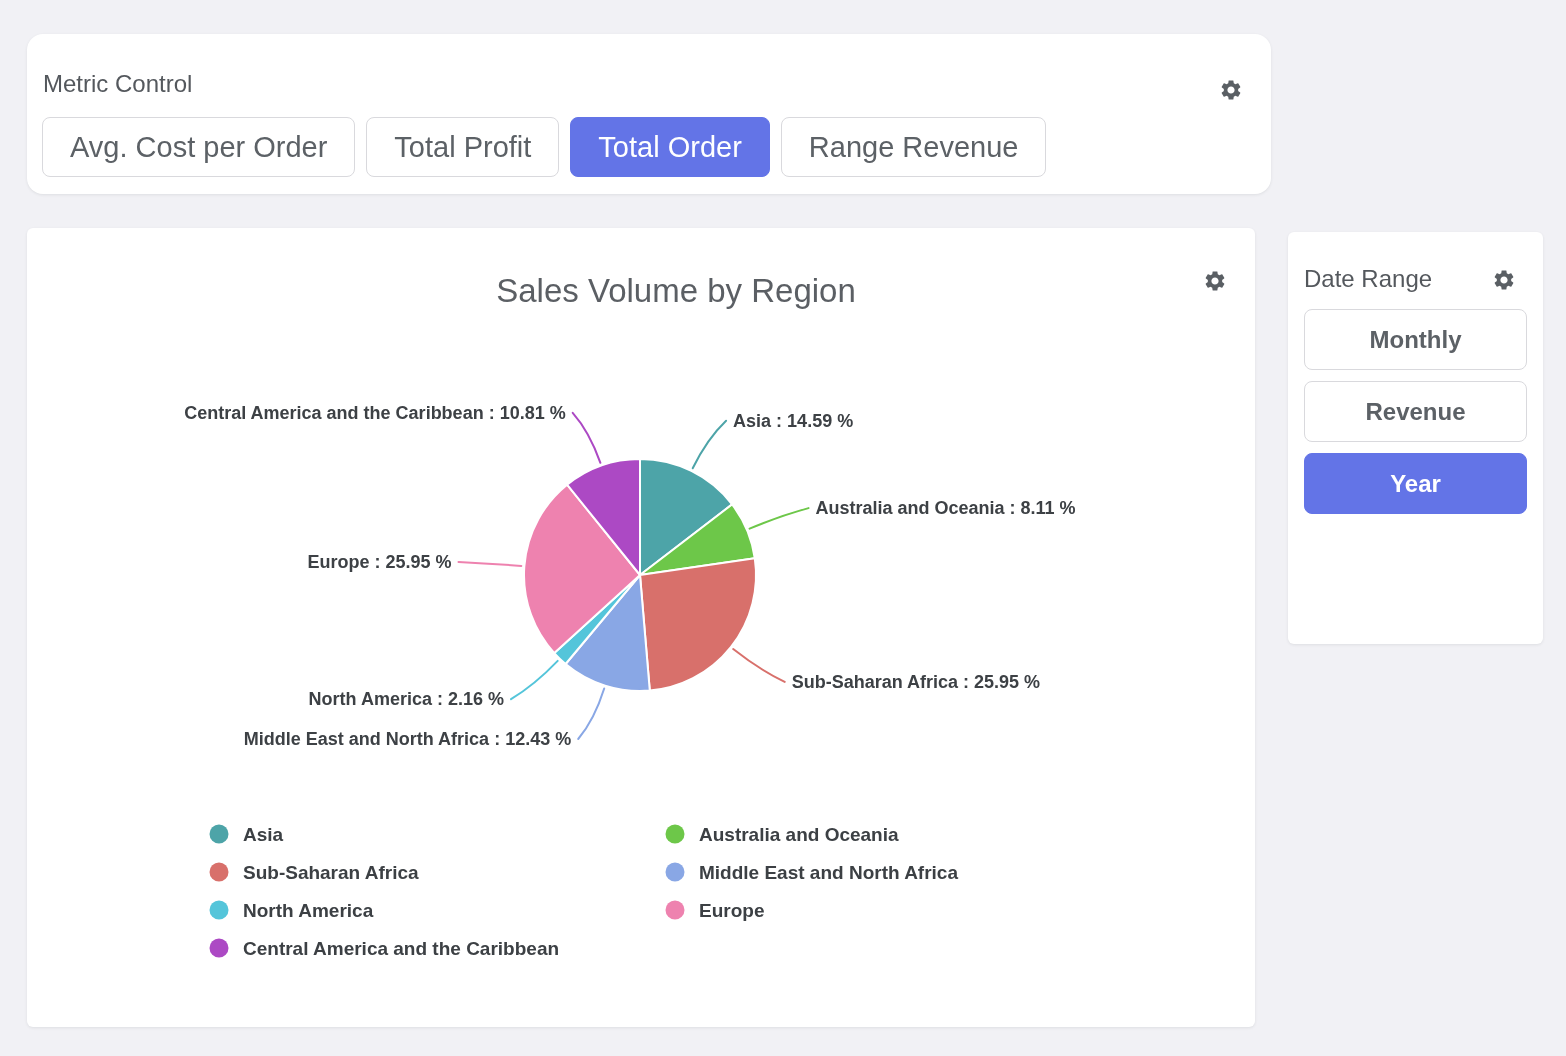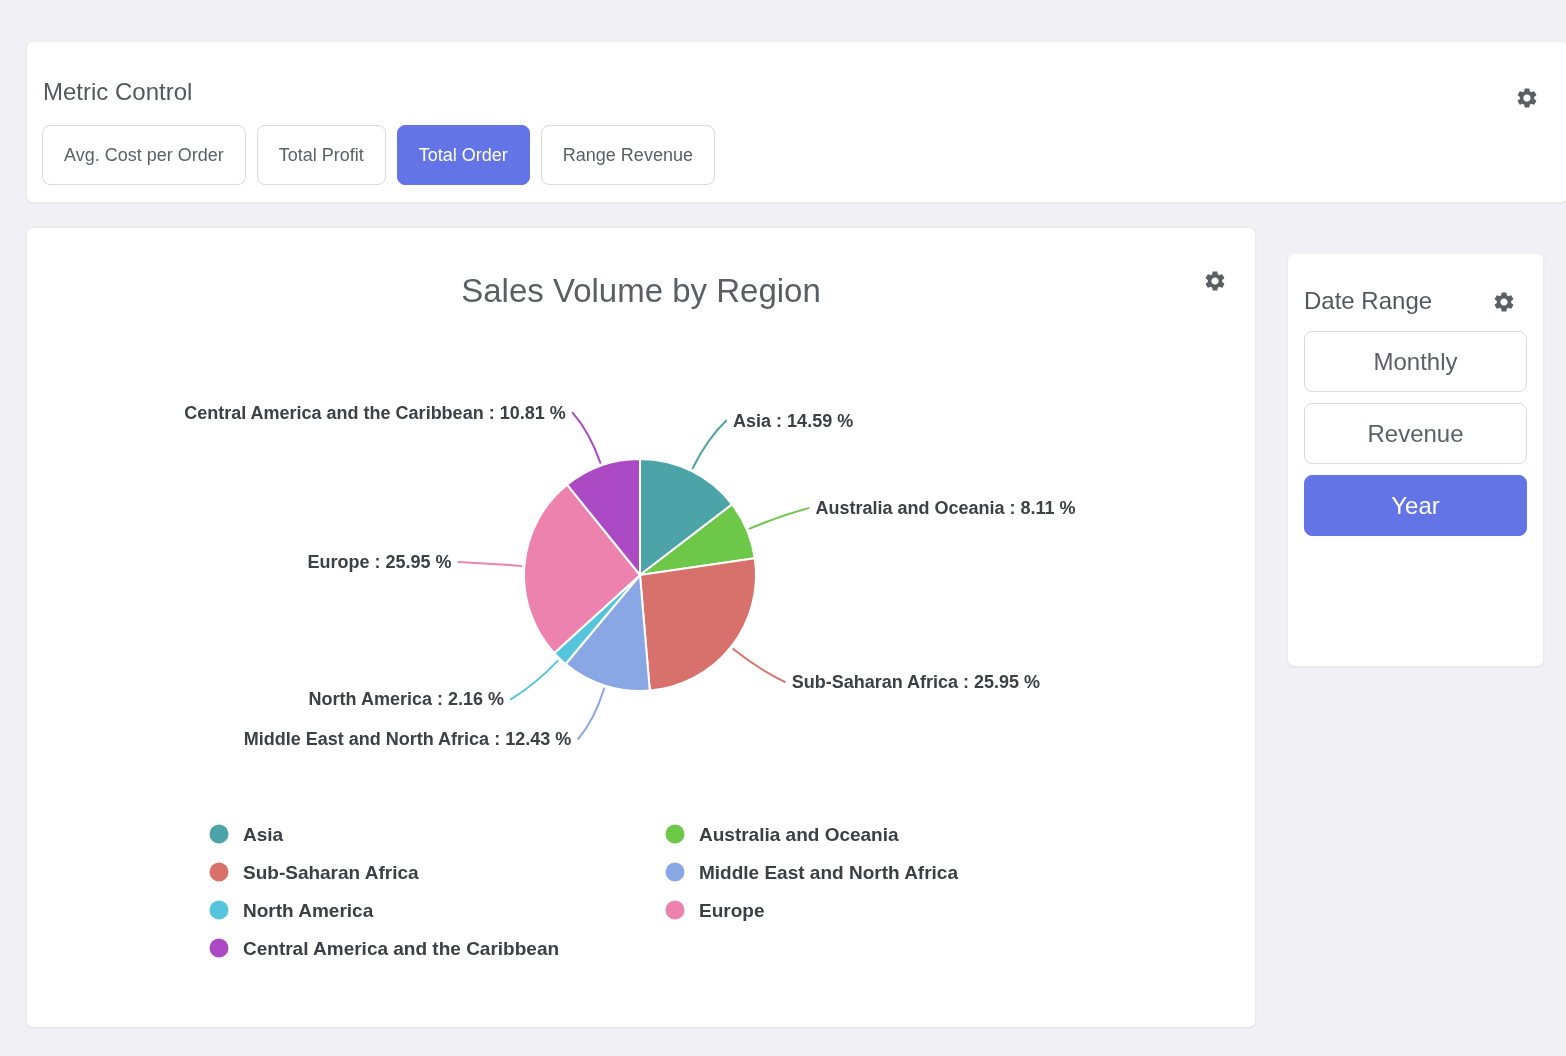--- a/index.html
+++ b/index.html
@@ -14,23 +14,23 @@
     height: 1056px;
     background: #f1f1f5;
     overflow: hidden;
   }
   .card {
     position: absolute;
     background: #ffffff;
     border-radius: 6px;
     box-shadow: 0 1px 3px rgba(60,64,67,.10);
   }
-  #metric-card { left: 27px; top: 42px; width: 1540px; height: 160px; }
+  #metric-card { left: 27px; top: 34px; width: 1244px; height: 160px; border-radius: 16px; }
   #chart-card  { left: 27px; top: 228px; width: 1228px; height: 799px; }
-  #date-card   { left: 1288px; top: 232px; width: 255px; height: 412px; margin-top: 22px; }
+  #date-card   { left: 1288px; top: 232px; width: 255px; height: 412px; }
 
   .card-title {
     position: absolute;
     margin: 0;
     font-size: 24px;
     font-weight: 400;
     color: #54585d;
     white-space: nowrap;
   }
   #metric-title { left: 16px; top: 36px; }
@@ -39,20 +39,21 @@
   #chart-title {
     position: absolute;
     margin: 0;
     top: 44px;
     left: 0;
     width: 100%;
     text-align: center;
     font-size: 33px;
     font-weight: 400;
     color: #5b5f64;
+    padding-left: 35px;
   }
 
   .gear-btn {
     position: absolute;
     width: 24px;
     height: 24px;
     padding: 0;
     border: none;
     background: transparent;
     cursor: pointer;
@@ -64,26 +65,26 @@
 
   .pill-row {
     position: absolute;
     left: 15px;
     top: 83px;
     display: flex;
     gap: 11px;
   }
   .pill {
     height: 60px;
-    padding: 0 21px;
+    padding: 0 27px;
     display: flex;
     align-items: center;
     justify-content: center;
     font-family: inherit;
-    font-size: 18px;
+    font-size: 29px;
     color: #5c6166;
     background: #ffffff;
     border: 1px solid #d9d9dd;
     border-radius: 8px;
     cursor: pointer;
     white-space: nowrap;
   }
   .pill.selected {
     background: #6374e7;
     border-color: #6374e7;
@@ -98,20 +99,21 @@
     display: flex;
     flex-direction: column;
     gap: 11px;
   }
   .date-btns .pill {
     width: 100%;
     height: 61px;
     padding: 0;
     font-size: 24px;
     box-sizing: border-box;
+    font-weight: bold;
   }
 
   #pie-svg {
     position: absolute;
     left: 0;
     top: 0;
     width: 1228px;
     height: 799px;
   }
   .pie-label {

